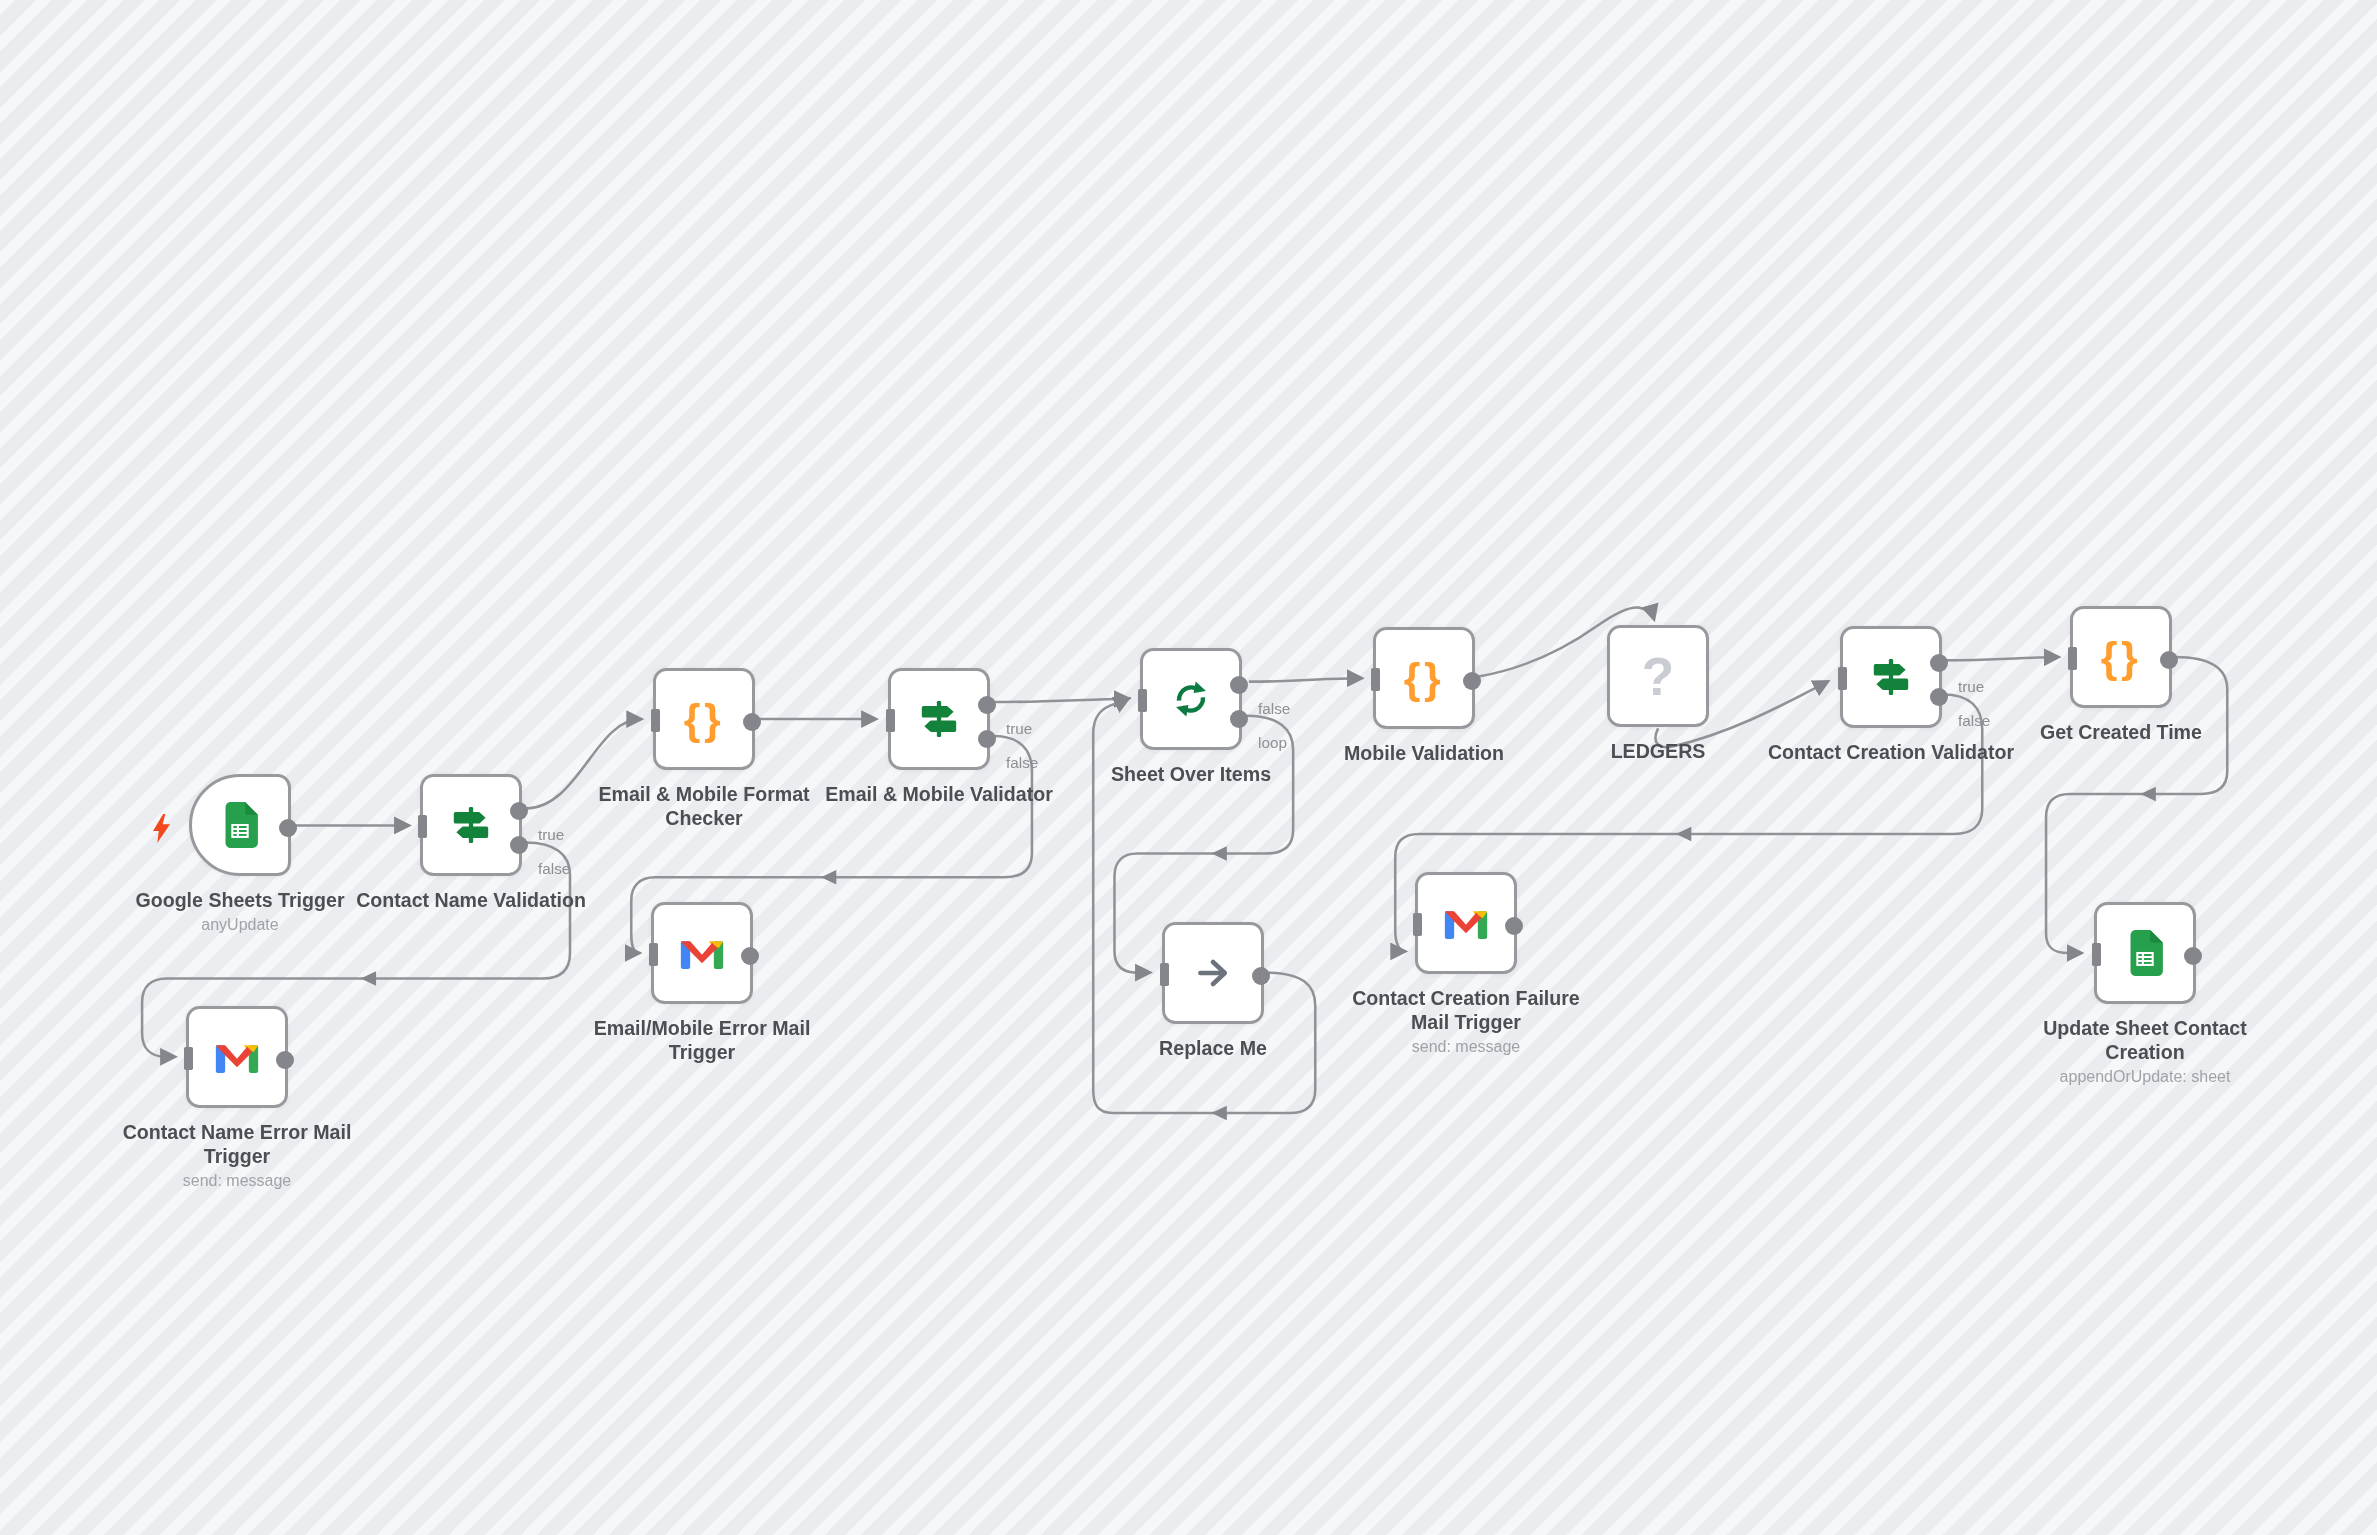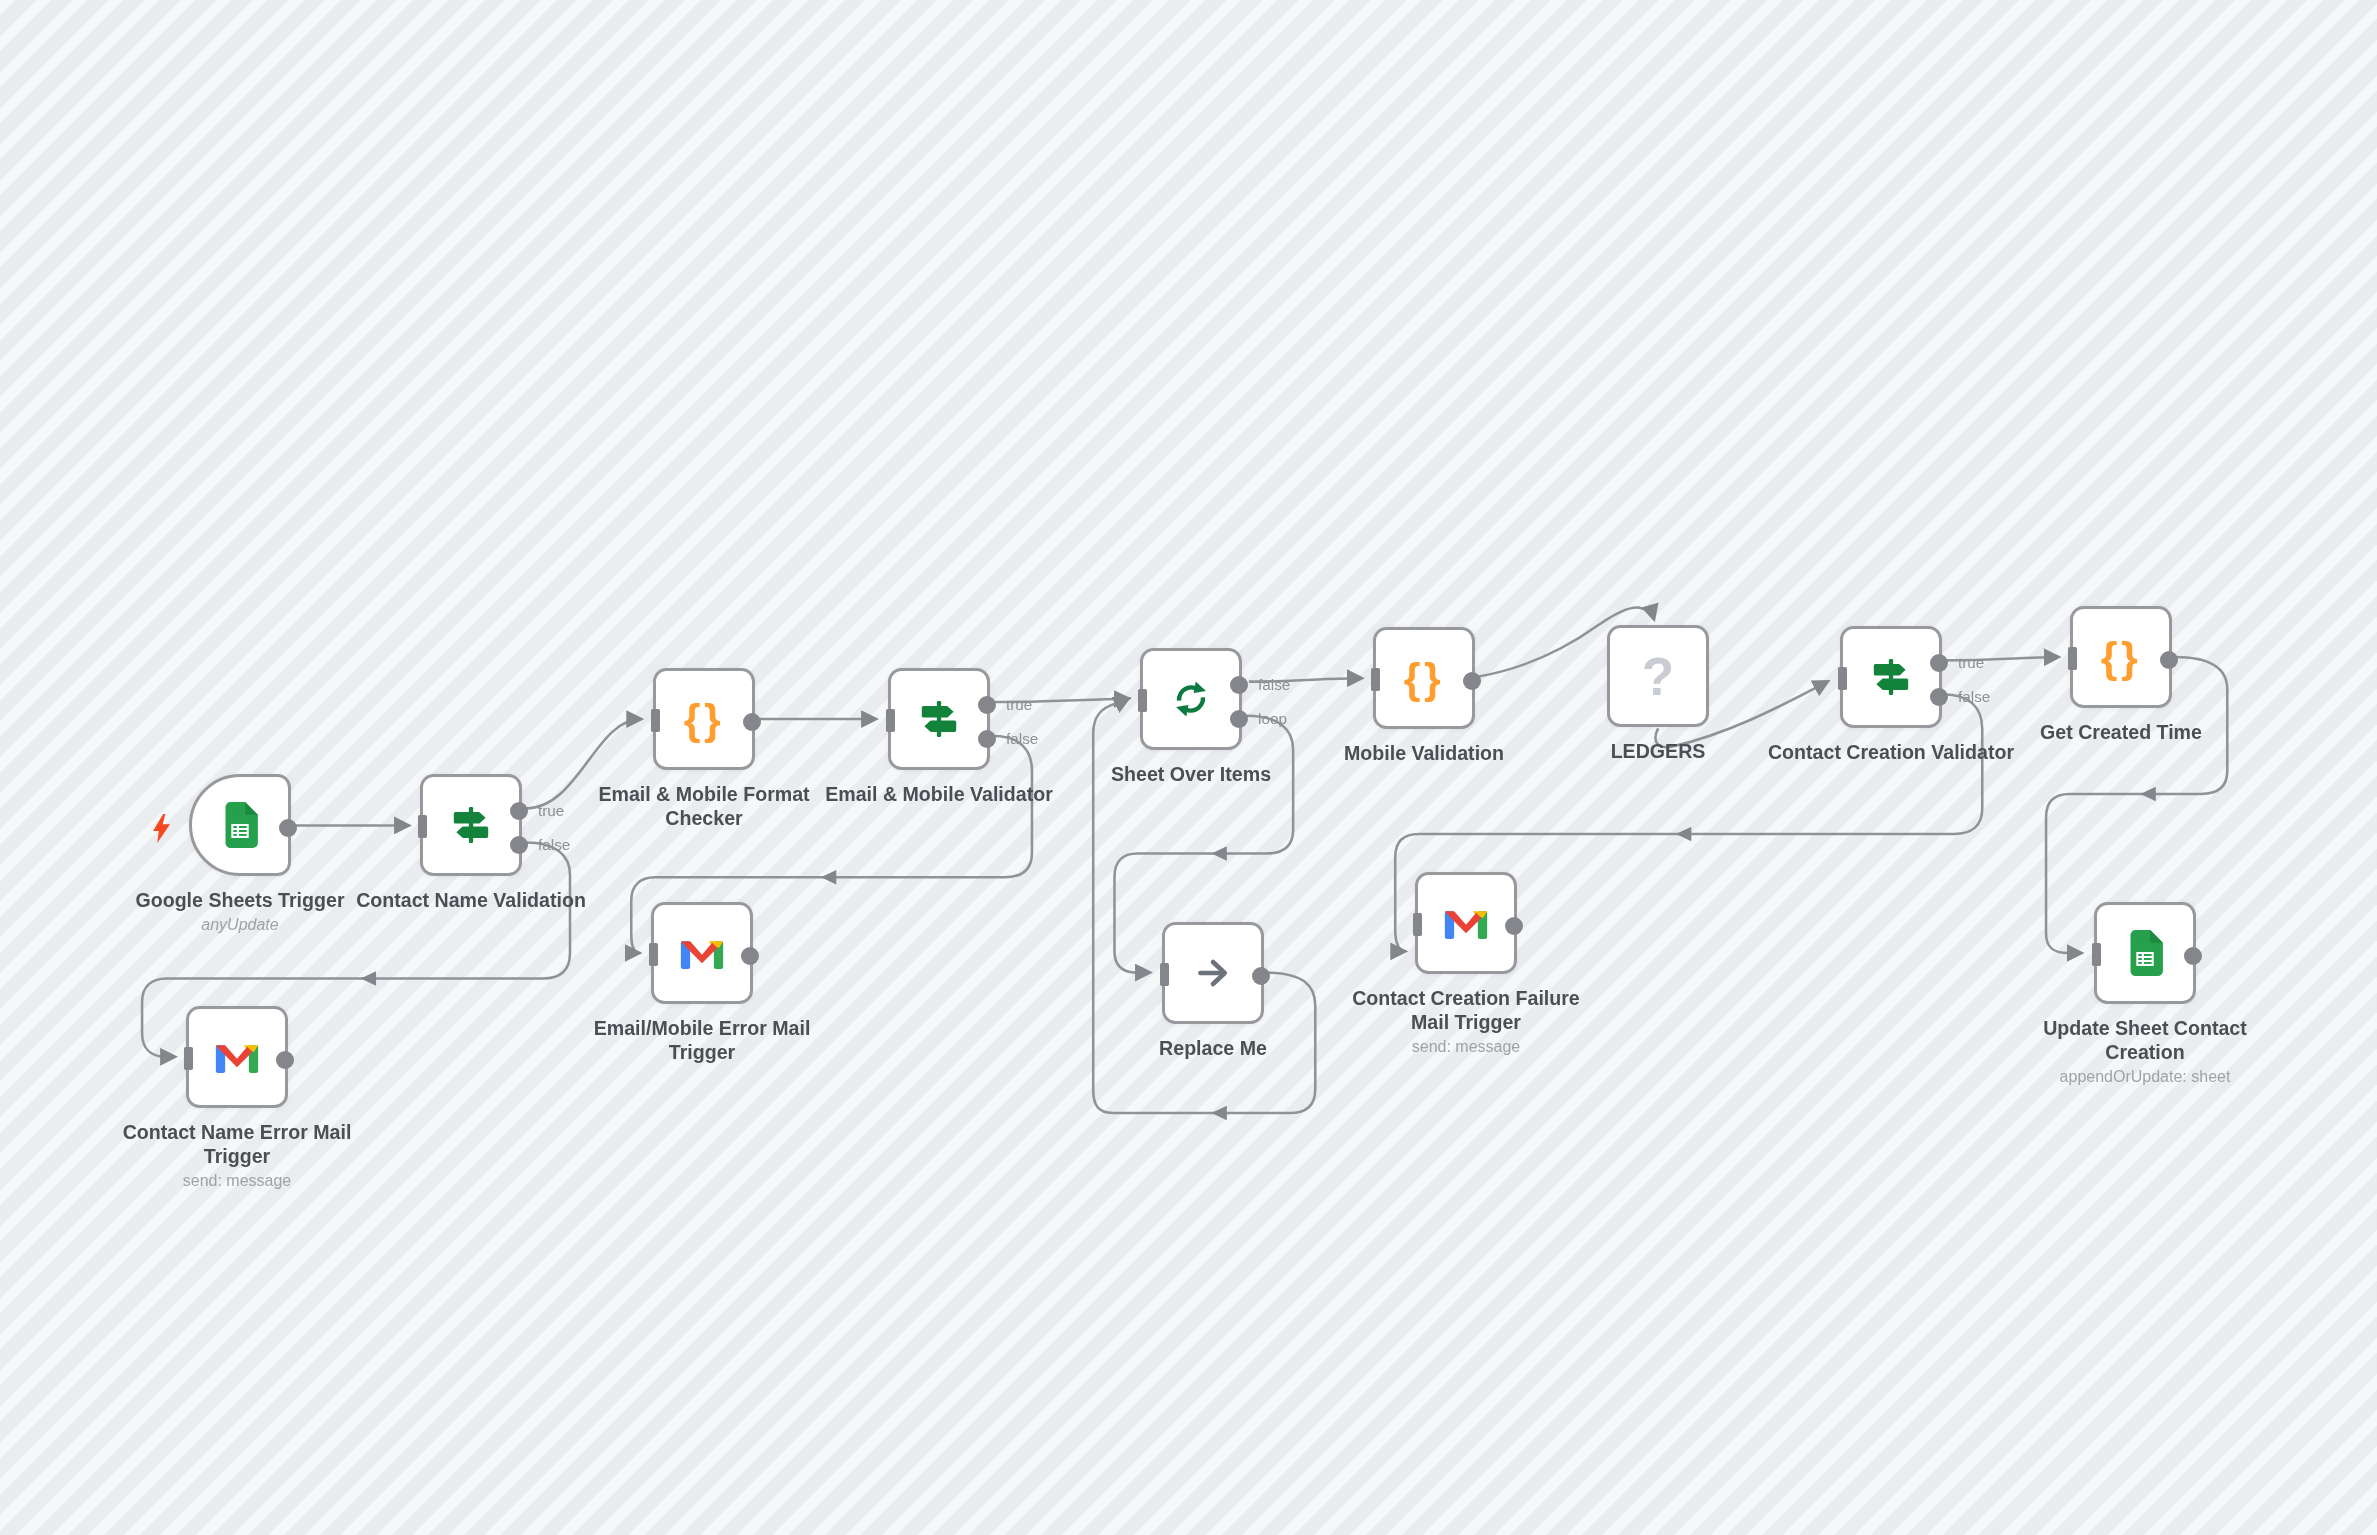--- a/index.html
+++ b/index.html
@@ -18,21 +18,21 @@
     background:#ffffff;border:3.4px solid #97999d;border-radius:13.6px;
     box-sizing:border-box;z-index:2;
     box-shadow:0 0.9px 4.3px rgba(60,65,75,.07);
   }
   .node.trigger{border-radius:51px 13.6px 13.6px 51px;}
   .node-icon{position:absolute;left:50%;top:50%;transform:translate(-50%,-50%);display:flex;align-items:center;justify-content:center;}
   .glyph-code{font-size:43px;font-weight:700;color:#ff9d2e;letter-spacing:3.4px;line-height:1;}
   .glyph-question{font-size:53px;font-weight:700;color:#c9ccd2;line-height:1;}
   .port-out{position:absolute;right:-9.4px;width:18px;height:18px;border-radius:50%;background:#84868b;}
   .port-in{position:absolute;left:-5.1px;top:38px;width:9.4px;height:23px;border-radius:1.7px;background:#84868b;}
-  .port-label{position:absolute;left:115px;width:77px;font-size:15.3px;color:#8d8f93;line-height:20.4px;}
+  .port-label{position:absolute;left:115px;width:77px;font-size:15.3px;color:#8d8f93;line-height:20.4px;margin-top:24px;}
   .node-label{
     position:absolute;top:112px;left:50%;transform:translateX(-50%);
     width:260px;text-align:center;font-size:19.6px;font-weight:700;color:#4b4e53;line-height:1.22;
   }
   .node-sublabel{
     position:absolute;left:50%;transform:translateX(-50%);
     width:260px;text-align:center;font-size:16px;font-weight:400;color:#a0a2a7;line-height:1.2;
   }
   .bolt{position:absolute;left:-39px;top:37px;}
 </style>
@@ -78,21 +78,21 @@
             <line x1="12" y1="36.4" x2="30" y2="36.4"></line>
          <line x1="18.5" y1="27" x2="18.5" y2="41"></line>
        </g>
      </svg>
       </span>
       <span class="bolt"><svg width="17" height="29" viewBox="0 0 20 34">
           <path d="M12 0L0 20h6.8L5 34 20 12h-8.6L14.5 0z" fill="#f4481f"></path>
         </svg></span>
       <span class="port-out" style="top:42px"></span>
       <div class="node-label">Google Sheets Trigger</div>
-      <div class="node-sublabel" style="top: 138px; font-style: italic;">anyUpdate</div>
+      <div class="node-sublabel" style="top: 138px;">anyUpdate</div>
     </div>
     <div class="node" style="left: 420px; top: 774px;">
       <span class="node-icon">
         <svg width="43" height="43" viewBox="0 0 50 50" fill="#13823b">
        <rect x="22.5" y="4" width="5" height="42" rx="1.5"></rect>
        <path d="M7 10h27a2 2 0 0 1 1.5 .7l6.5 6-6.5 6a2 2 0 0 1-1.5 .7H7a2 2 0 0 1-2-2v-9.4a2 2 0 0 1 2-2z"></path>
        <path d="M43 26.6H16a2 2 0 0 0-1.5 .7l-6.5 6 6.5 6a2 2 0 0 0 1.5 .7h27a2 2 0 0 0 2-2v-9.4a2 2 0 0 0-2-2z"></path>
      </svg>
       </span>
       <span class="port-in"></span>

